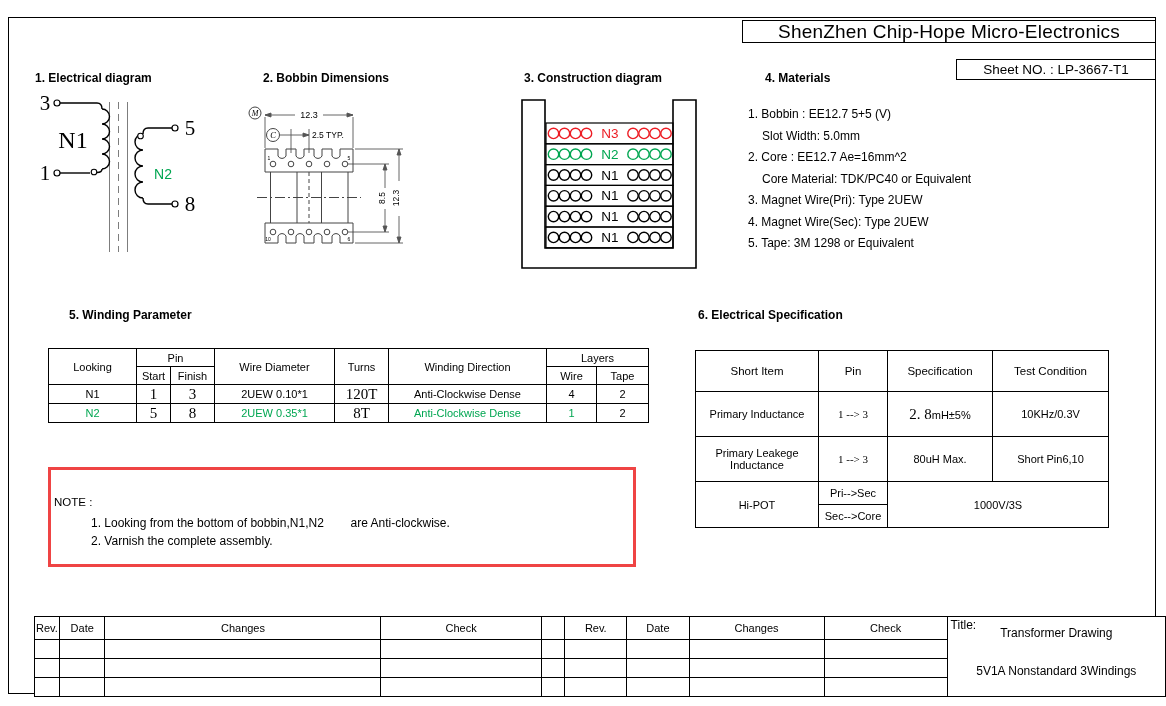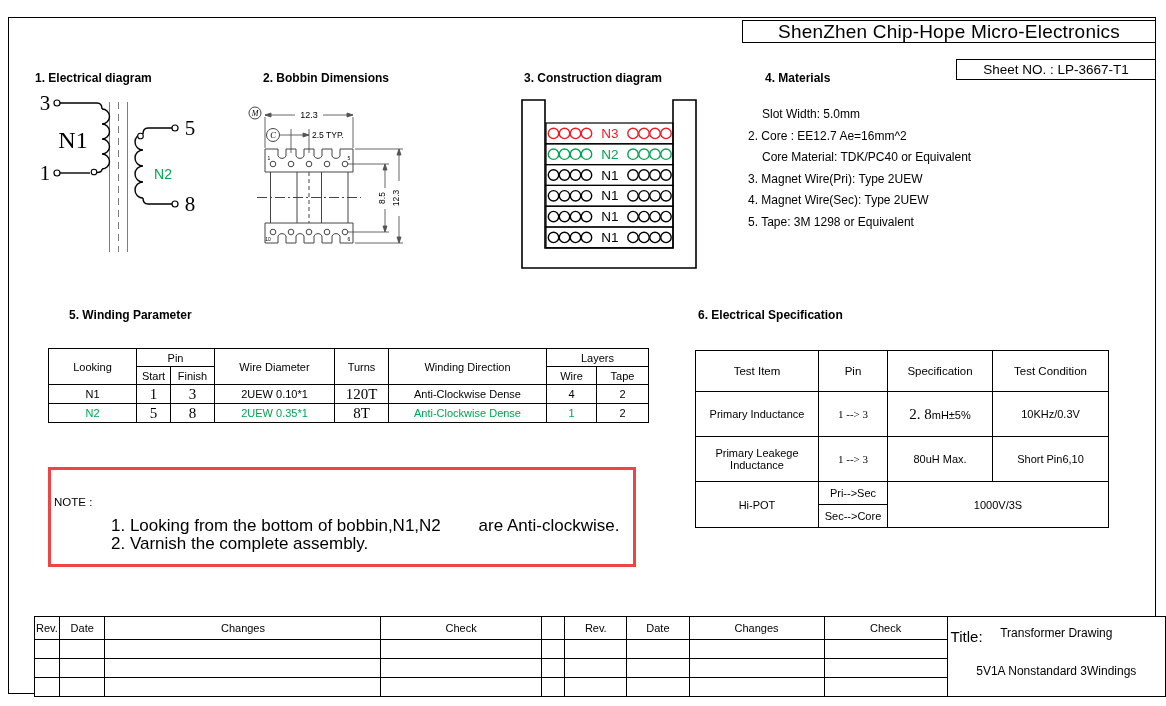--- a/index.html
+++ b/index.html
@@ -26,27 +26,27 @@
   .wtable tr.drow td{height:18px;}
   
   .stable{left:695px;top:350px;}
   .stable td{font-size:11px;}
   .stable tr.head td{height:40px;font-size:11.5px;}
   .stable tr.r td{height:44px;}
   .stable tr.half td{height:22px;}
   
   .note-box{left:48px;top:467px;width:588px;height:100px;border:3px solid #ef4444;box-sizing:border-box;}
   .note-title{position:absolute;left:3px;top:26px;font-size:11.5px;}
-  .note-item{position:absolute;left:40px;font-size:17px;white-space:pre-wrap;margin-left:20px;}
+  .note-item{position:absolute;left:40px;font-size:12px;white-space:pre-wrap;}
   
   .rtable{left:8px;top:616px;margin-left:26px;}
   .rtable tr.hrow td{height:22px;}
   .rtable tr.erow td{height:18px;}
   .titlecell{position:relative;vertical-align:top;}
-  .tb-label{position:absolute;left:3px;top:11px;font-size:15px;}
+  .tb-label{position:absolute;left:3px;top:1px;font-size:12px;}
   .tb-title{position:absolute;left:0;right:0;top:9px;text-align:center;font-size:12px;}
   .tb-sub{position:absolute;left:0;right:0;top:47px;text-align:center;font-size:12px;}
   svg text{font-family:"Liberation Sans",sans-serif;}
   svg .ser{font-family:"Liberation Serif",serif;}
 </style>
 </head>
 <body>
 
 <div class="page">
   <div class="abs page-border"></div>
@@ -204,20 +204,21 @@
       <text x="95" y="131.2" font-size="13.5" text-anchor="middle" fill="currentColor">N1</text>
     </g>
     <g style="color: rgb(0, 0, 0);">
       <rect x="31" y="137" width="127" height="20.8" fill="none" stroke="#000" stroke-width="1.2"></rect>
       <use href="#c8" y="104"></use>
       <text x="95" y="152" font-size="13.5" text-anchor="middle" fill="currentColor">N1</text>
     </g>
   </svg>
 
   <div class="abs materials">
+    <div>1. Bobbin : EE12.7 5+5 (V)</div>
     <div class="indent">Slot Width: 5.0mm</div>
     <div>2. Core : EE12.7  Ae=16mm^2</div>
     <div class="indent">Core Material: TDK/PC40 or Equivalent</div>
     <div>3. Magnet Wire(Pri): Type 2UEW</div>
     <div>4. Magnet Wire(Sec): Type 2UEW</div>
     <div>5. Tape: 3M 1298 or Equivalent</div>
   </div>
 
   <table class="abs wtable">
     <colgroup>
@@ -276,21 +277,21 @@
 
   <table class="abs stable">
     <colgroup>
       <col style="width:123px">
         <col style="width:69px">
         <col style="width:105px">
         <col style="width:116px">
     </colgroup>
     <tbody>
         <tr class="head">
-      <td>Test Item</td>
+      <td>Short Item</td>
       <td>Pin</td>
       <td>Specification</td>
       <td>Test Condition</td>
     </tr>
     <tr class="r">
       <td>Primary Inductance</td>
       <td class="serif-sm">1 --&gt; 3</td>
       <td><span class="serif">2. 8</span><span>mH±5%</span></td>
       <td>10KHz/0.3V</td>
     </tr>

